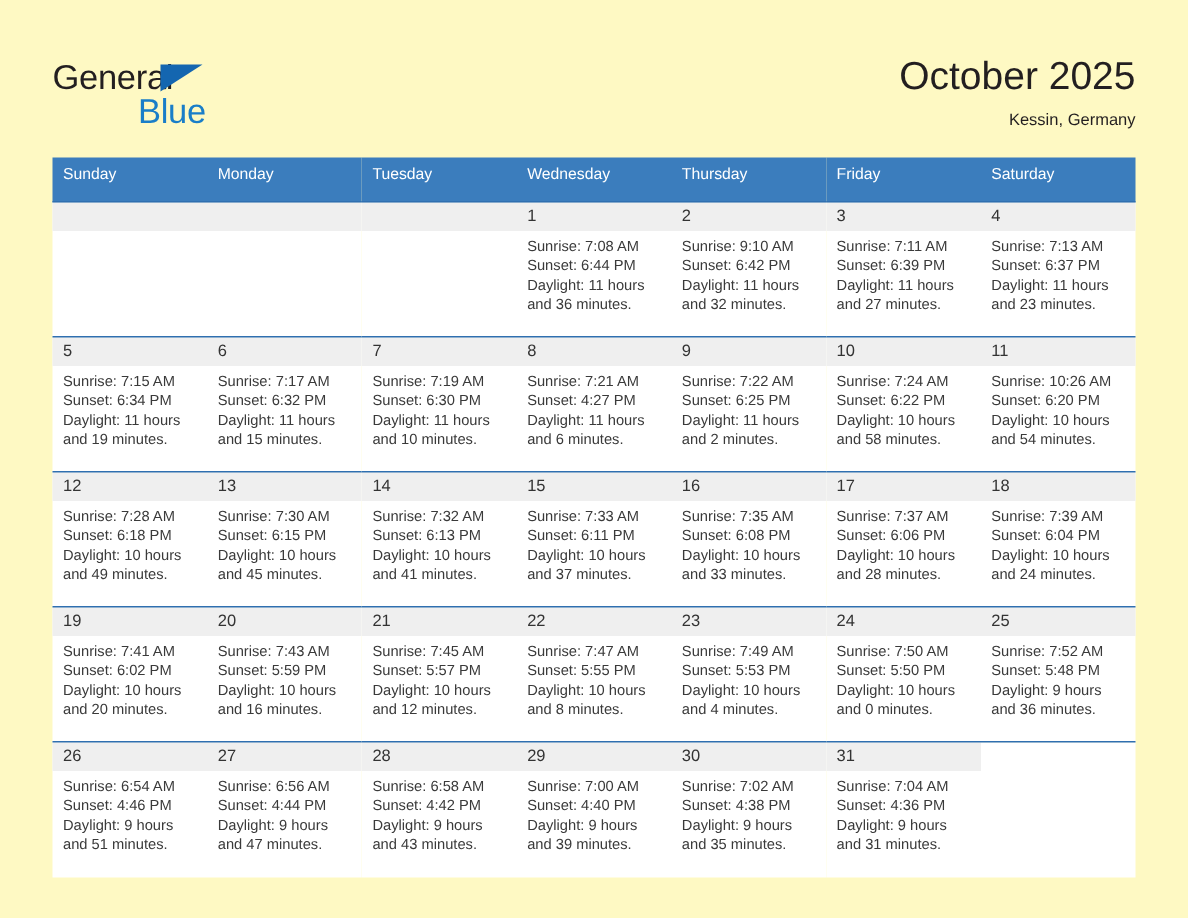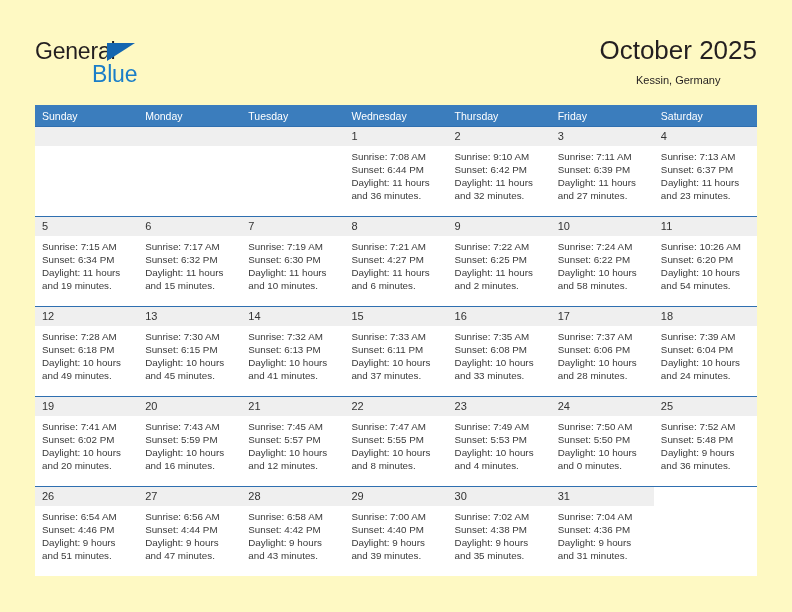--- a/index.html
+++ b/index.html
@@ -48,21 +48,21 @@
     position: absolute;
     left: 57px; top: 23px;
     font-size: 23px;
     letter-spacing: -0.2px;
     color: #1a7ec8;
     line-height: 26px;
   }
   .title-block {
     position: absolute;
     right: 35px; top: 34px;
-    text-align: center;
+    text-align: right;
   }
   .cal-title {
     font-size: 26px;
     color: #231f20;
     line-height: 32px;
     font-weight: normal;
   }
   .cal-subtitle {
     font-size: 11px;
     color: #231f20;
@@ -77,21 +77,21 @@
     width: 722px;
     border-collapse: collapse;
     table-layout: fixed;
   }
   .calendar th {
     background: #3b7dbd;
     color: #ffffff;
     font-weight: normal;
     font-size: 10.5px;
     text-align: left;
-    padding: 5px 0 3px 7px;
+    padding: 5px 0 12px 7px;
     height: 21px;
     border: none;
   }
   .calendar td {
     vertical-align: top;
     padding: 0;
     height: 90px;
     border-top: 1.4px solid #2f6fb0;
     background: #ffffff;
   }

